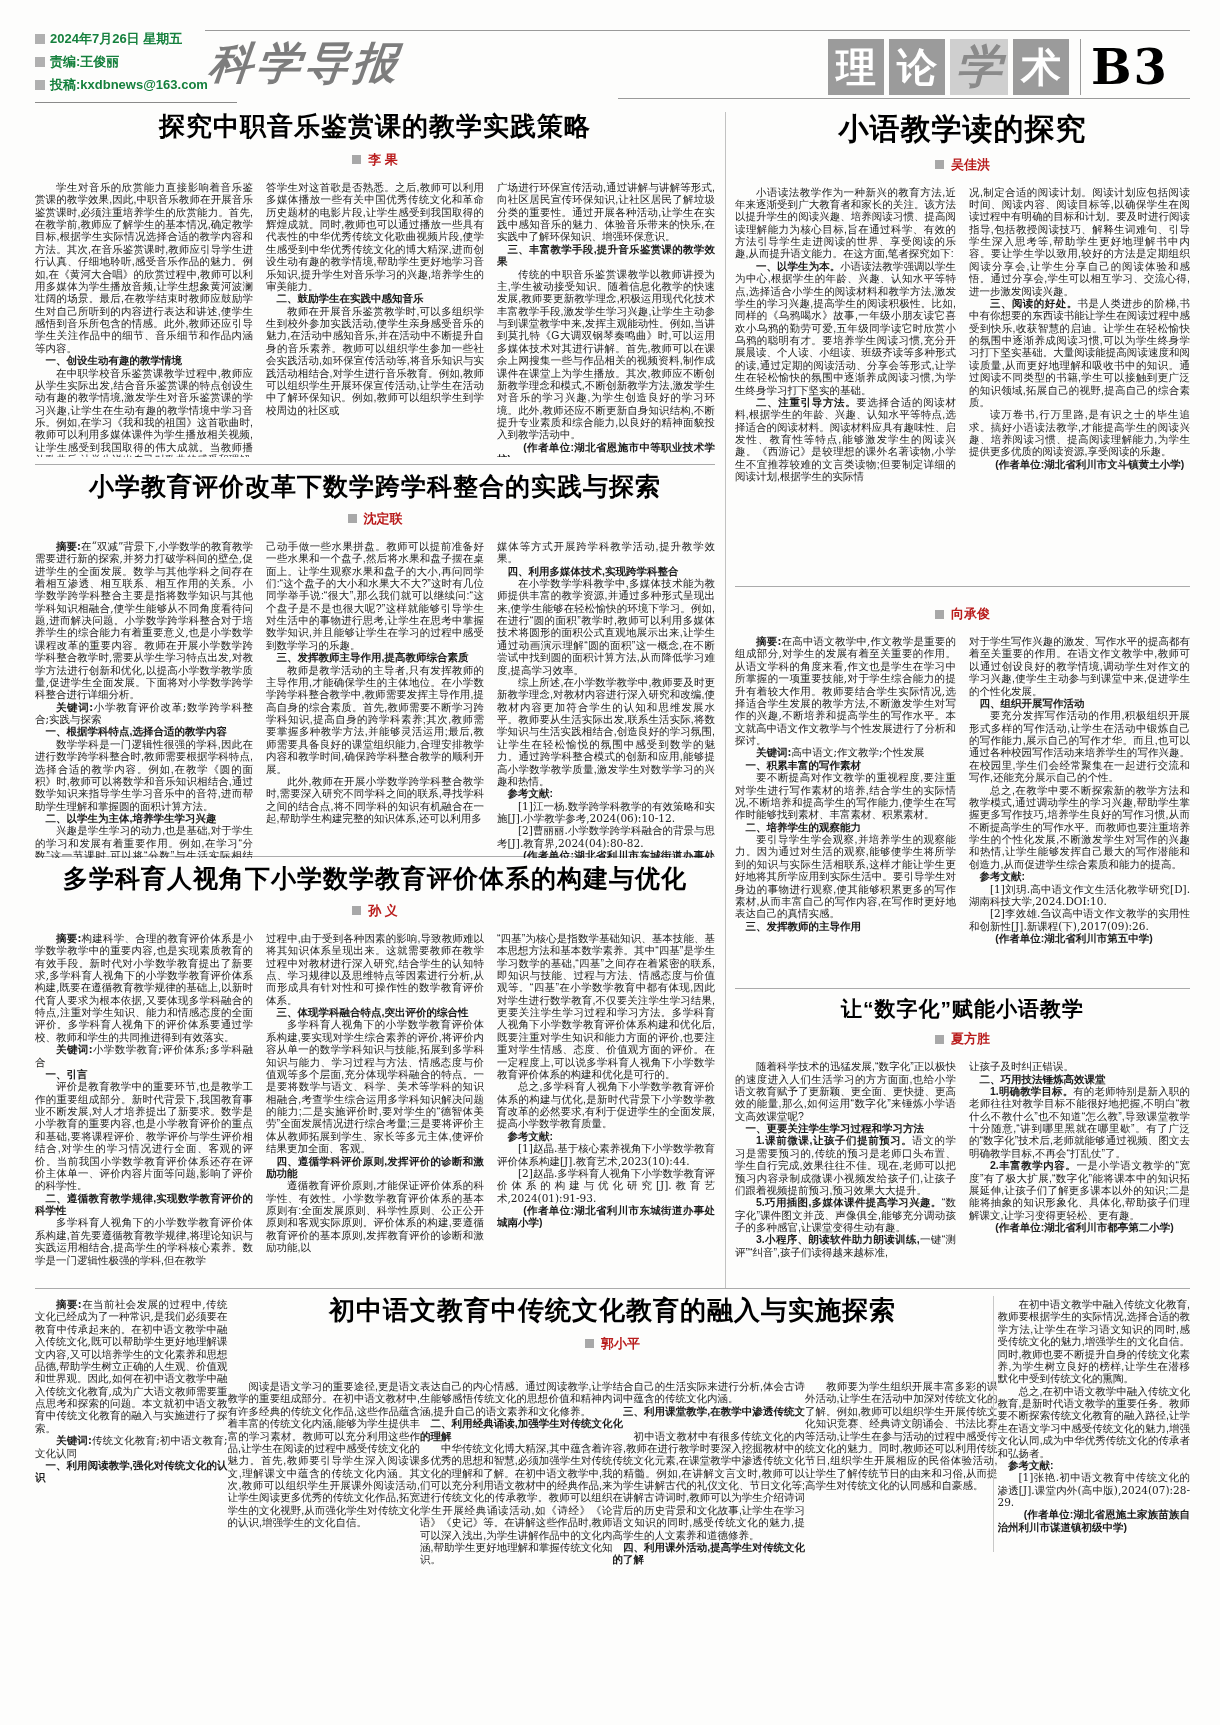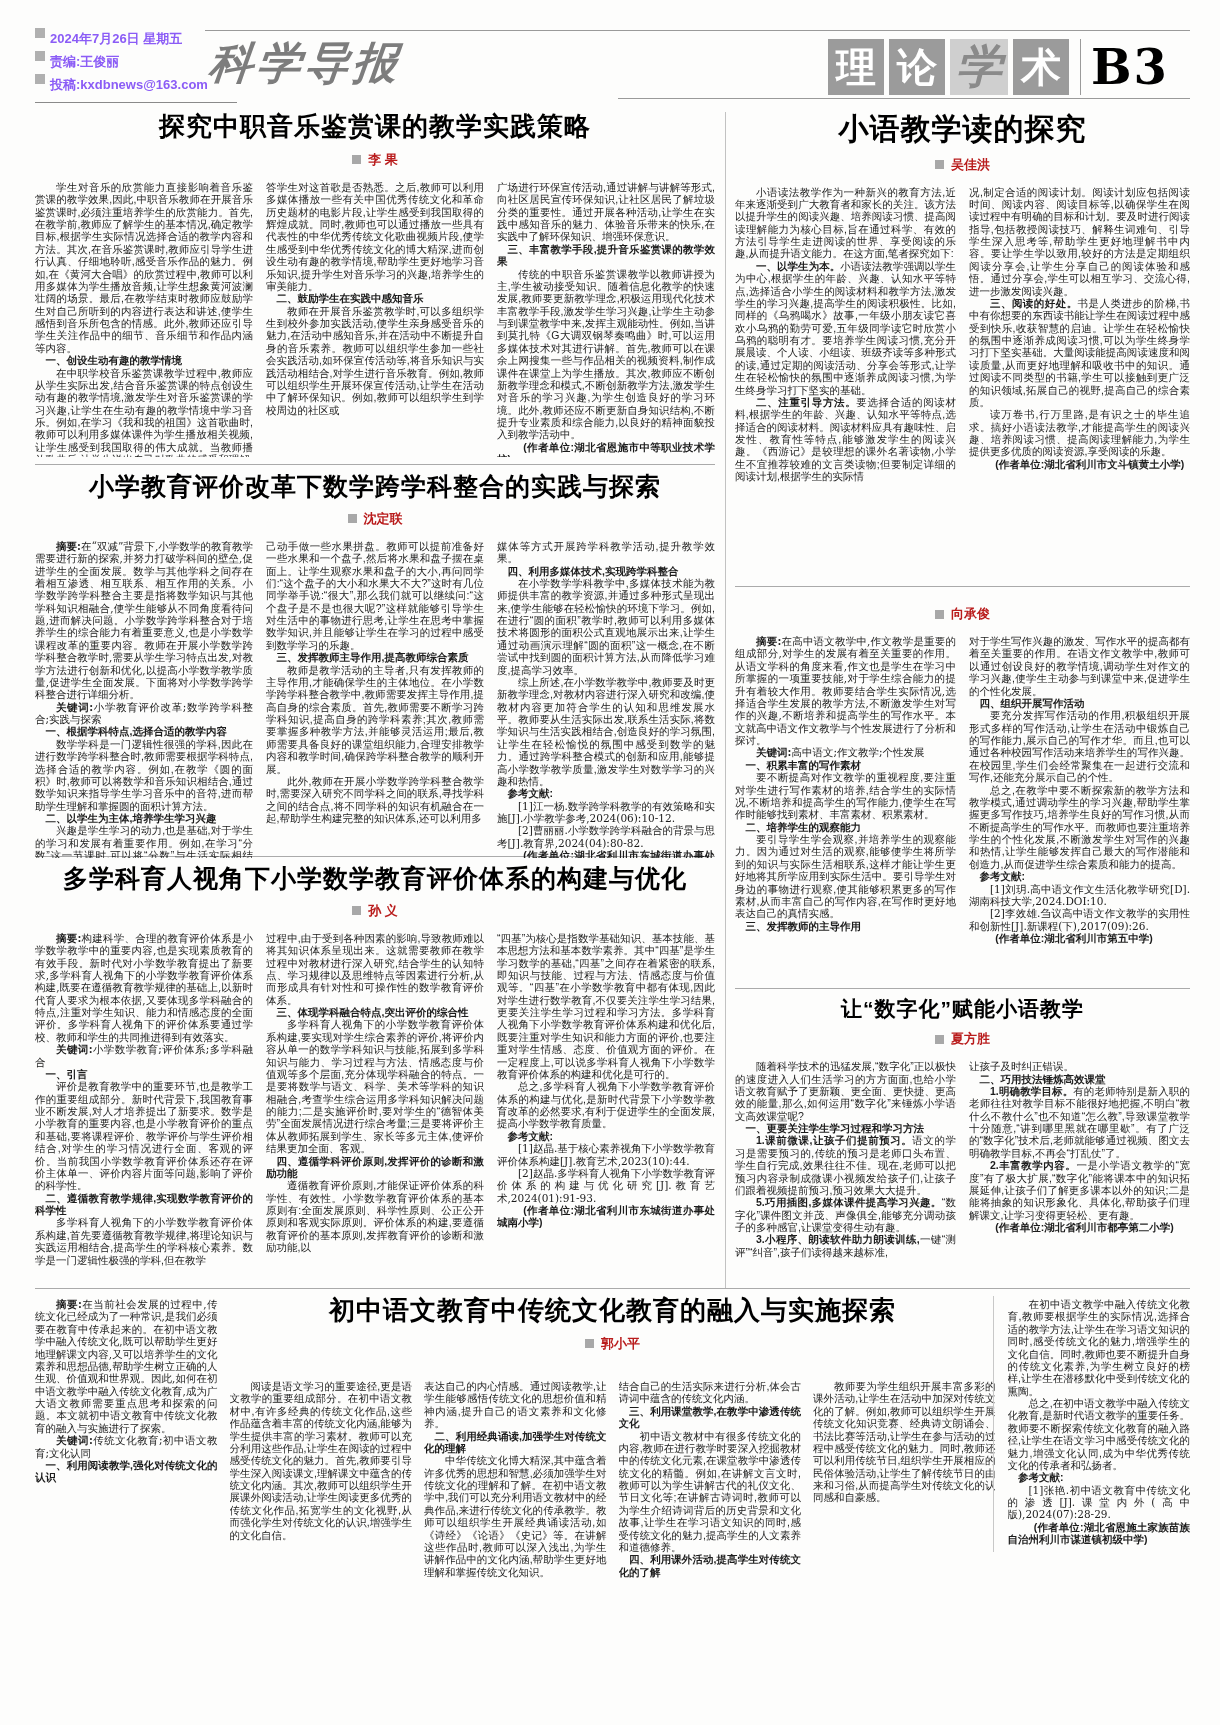--- a/index.html
+++ b/index.html
@@ -1,20 +1,20 @@
 <!DOCTYPE html>
 <html><head>
 <meta charset="utf-8">
 <style>
   html,body{margin:0;padding:0;background:#e8e8e8;}
   .page{position:relative;width:1220px;height:1725px;background:#fdfdfc;margin:0 auto;
         font-family:"Liberation Sans","DejaVu Sans",sans-serif;color:#1c1c1c;overflow:hidden;}
   
   .mast-left{position:absolute;left:35px;top:28px;width:202px;border-bottom:1.5px solid #8a8a8a;padding-bottom:6px;}
-  .mast-line{font-size:13px;font-weight:bold;line-height:1.75;color:#8b5cf6;display:flex;align-items:flex-start;}
+  .mast-line{font-size:13px;font-weight:bold;line-height:1.75;color:#15803d;display:flex;align-items:center;}
   .sq{display:inline-block;width:10px;height:10px;background:#b0b0b0;margin-right:5px;flex:0 0 auto;}
   .brand{position:absolute;left:205px;top:34px;width:200px;text-align:center;
          font-family:"DejaVu Serif",serif;font-style:italic;font-weight:bold;
          font-size:44px;color:#7d7d7d;letter-spacing:4px;transform:skewX(-6deg);}
   .rule-top{position:absolute;left:205px;top:30px;width:985px;height:1px;background:#9a9a9a;}
   .rule-bot{position:absolute;left:618px;top:98px;width:572px;height:1px;background:#9a9a9a;}
   .sec-wrap{position:absolute;left:828px;top:38px;height:58px;display:flex;align-items:center;}
   .char-box{width:56px;height:56px;background:#9b9b9b;color:#fff;font-weight:bold;font-size:40px;
             line-height:56px;text-align:center;margin-right:5px;}
   .char-script{width:58px;height:56px;background:#cfcfcf;color:#8a8a8a;font-family:"DejaVu Serif",serif;
@@ -42,21 +42,21 @@
   .vrule{position:absolute;width:1px;background:#c2c2c2;}
   
   #a1{left:35px;top:112px;width:680px;} #a1 .art-title{font-size:26px;} #a1 .col{height:276px;}
   #a2{left:735px;top:112px;width:455px;} #a2 .art-title{font-size:30px;} #a2 .col{height:392px;}
   #a3{left:35px;top:472px;width:680px;} #a3 .art-title{font-size:25px;} #a3 .col{height:318px;}
   #a4{left:735px;top:596px;width:455px;} #a4 .art-title{font-size:29px;} #a4 .col{height:312px;}
   #a5{left:35px;top:864px;width:680px;} #a5 .art-title{font-size:25px;} #a5 .col{height:346px;}
   #a6{left:735px;top:997px;width:455px;} #a6 .art-title{font-size:21px;} #a6 .col{height:216px;}
   #a7{left:35px;top:1294px;width:1155px;} #a7 .art-title{font-size:26px;}
   #a7 .art-head{position:absolute;left:190px;width:775px;top:2px;}
-  #a7 .cols{margin-top:4px;gap:12px;}
+  #a7 .cols{margin-top:4px;gap:0;}
   #a7 .col{height:424px;}
   #a7 .col:nth-child(2),#a7 .col:nth-child(3),#a7 .col:nth-child(4),#a7 .col:nth-child(5){padding-top:82px;height:342px;}
   #a7 .col6rule{position:absolute;right:196px;top:2px;width:1px;height:256px;background:#c8c8c8;}
 </style>
 </head>
 <body>
 
 <div class="page">
 
   <div class="rule-top"></div>

